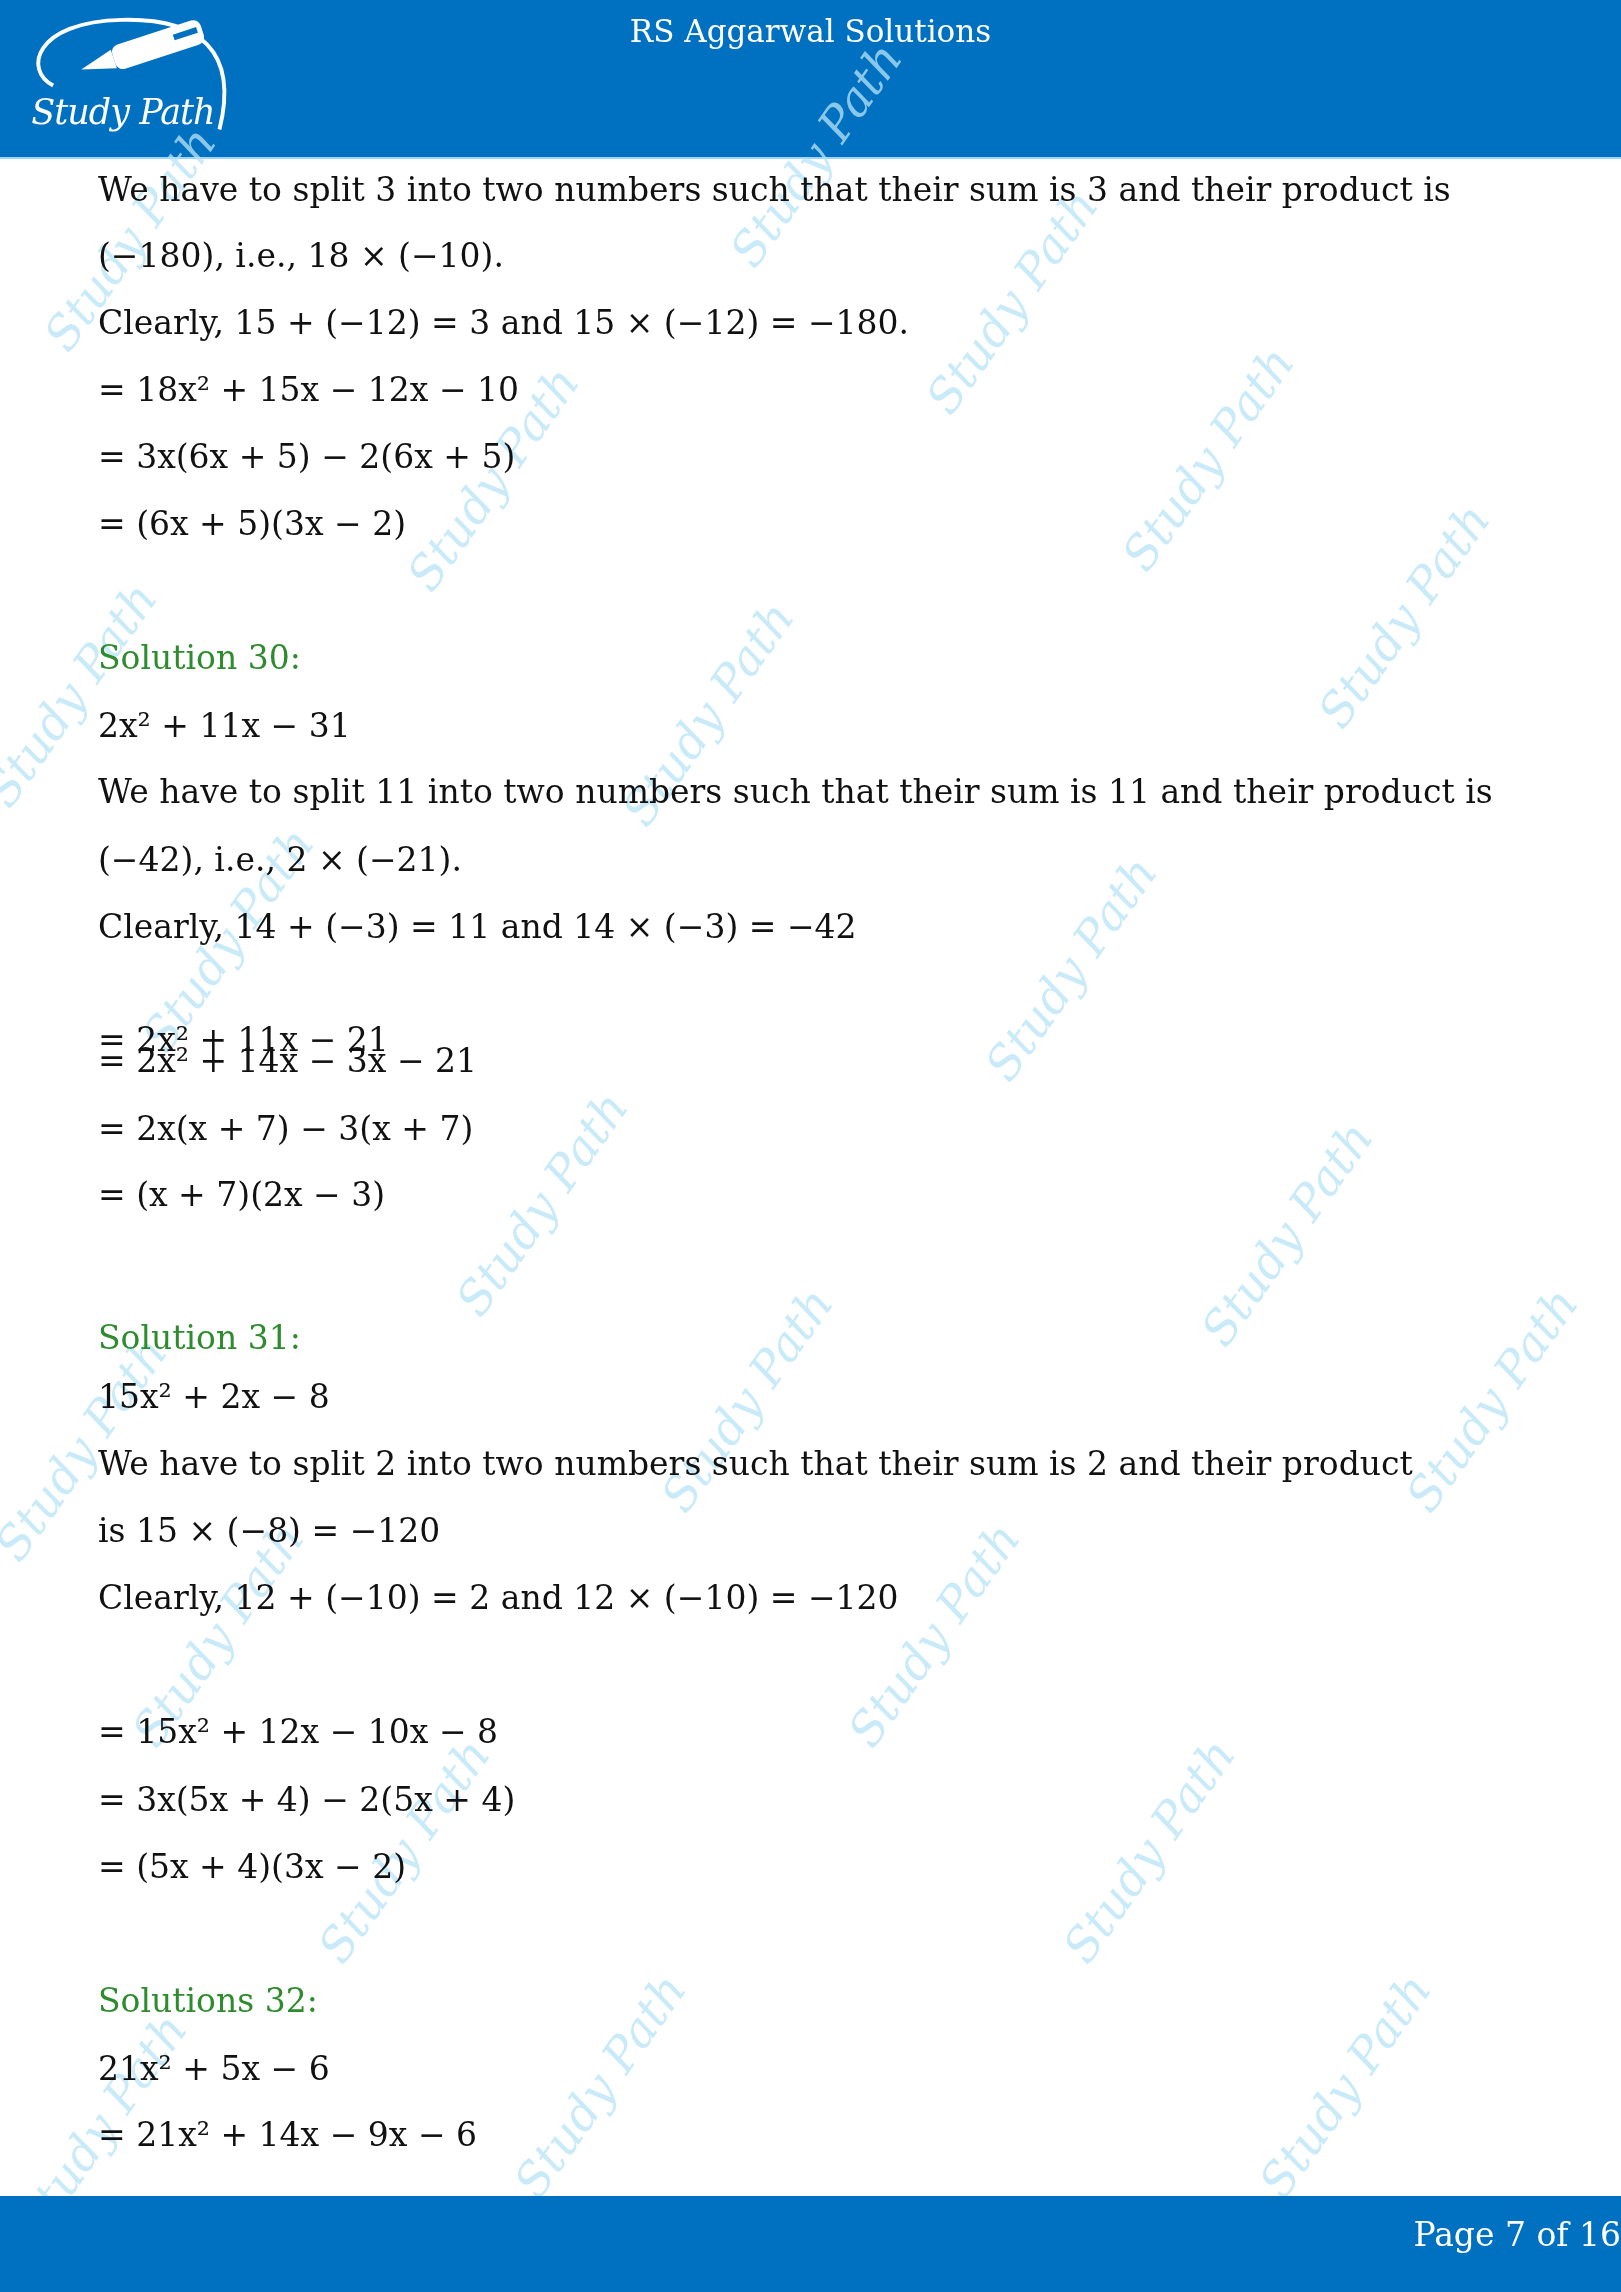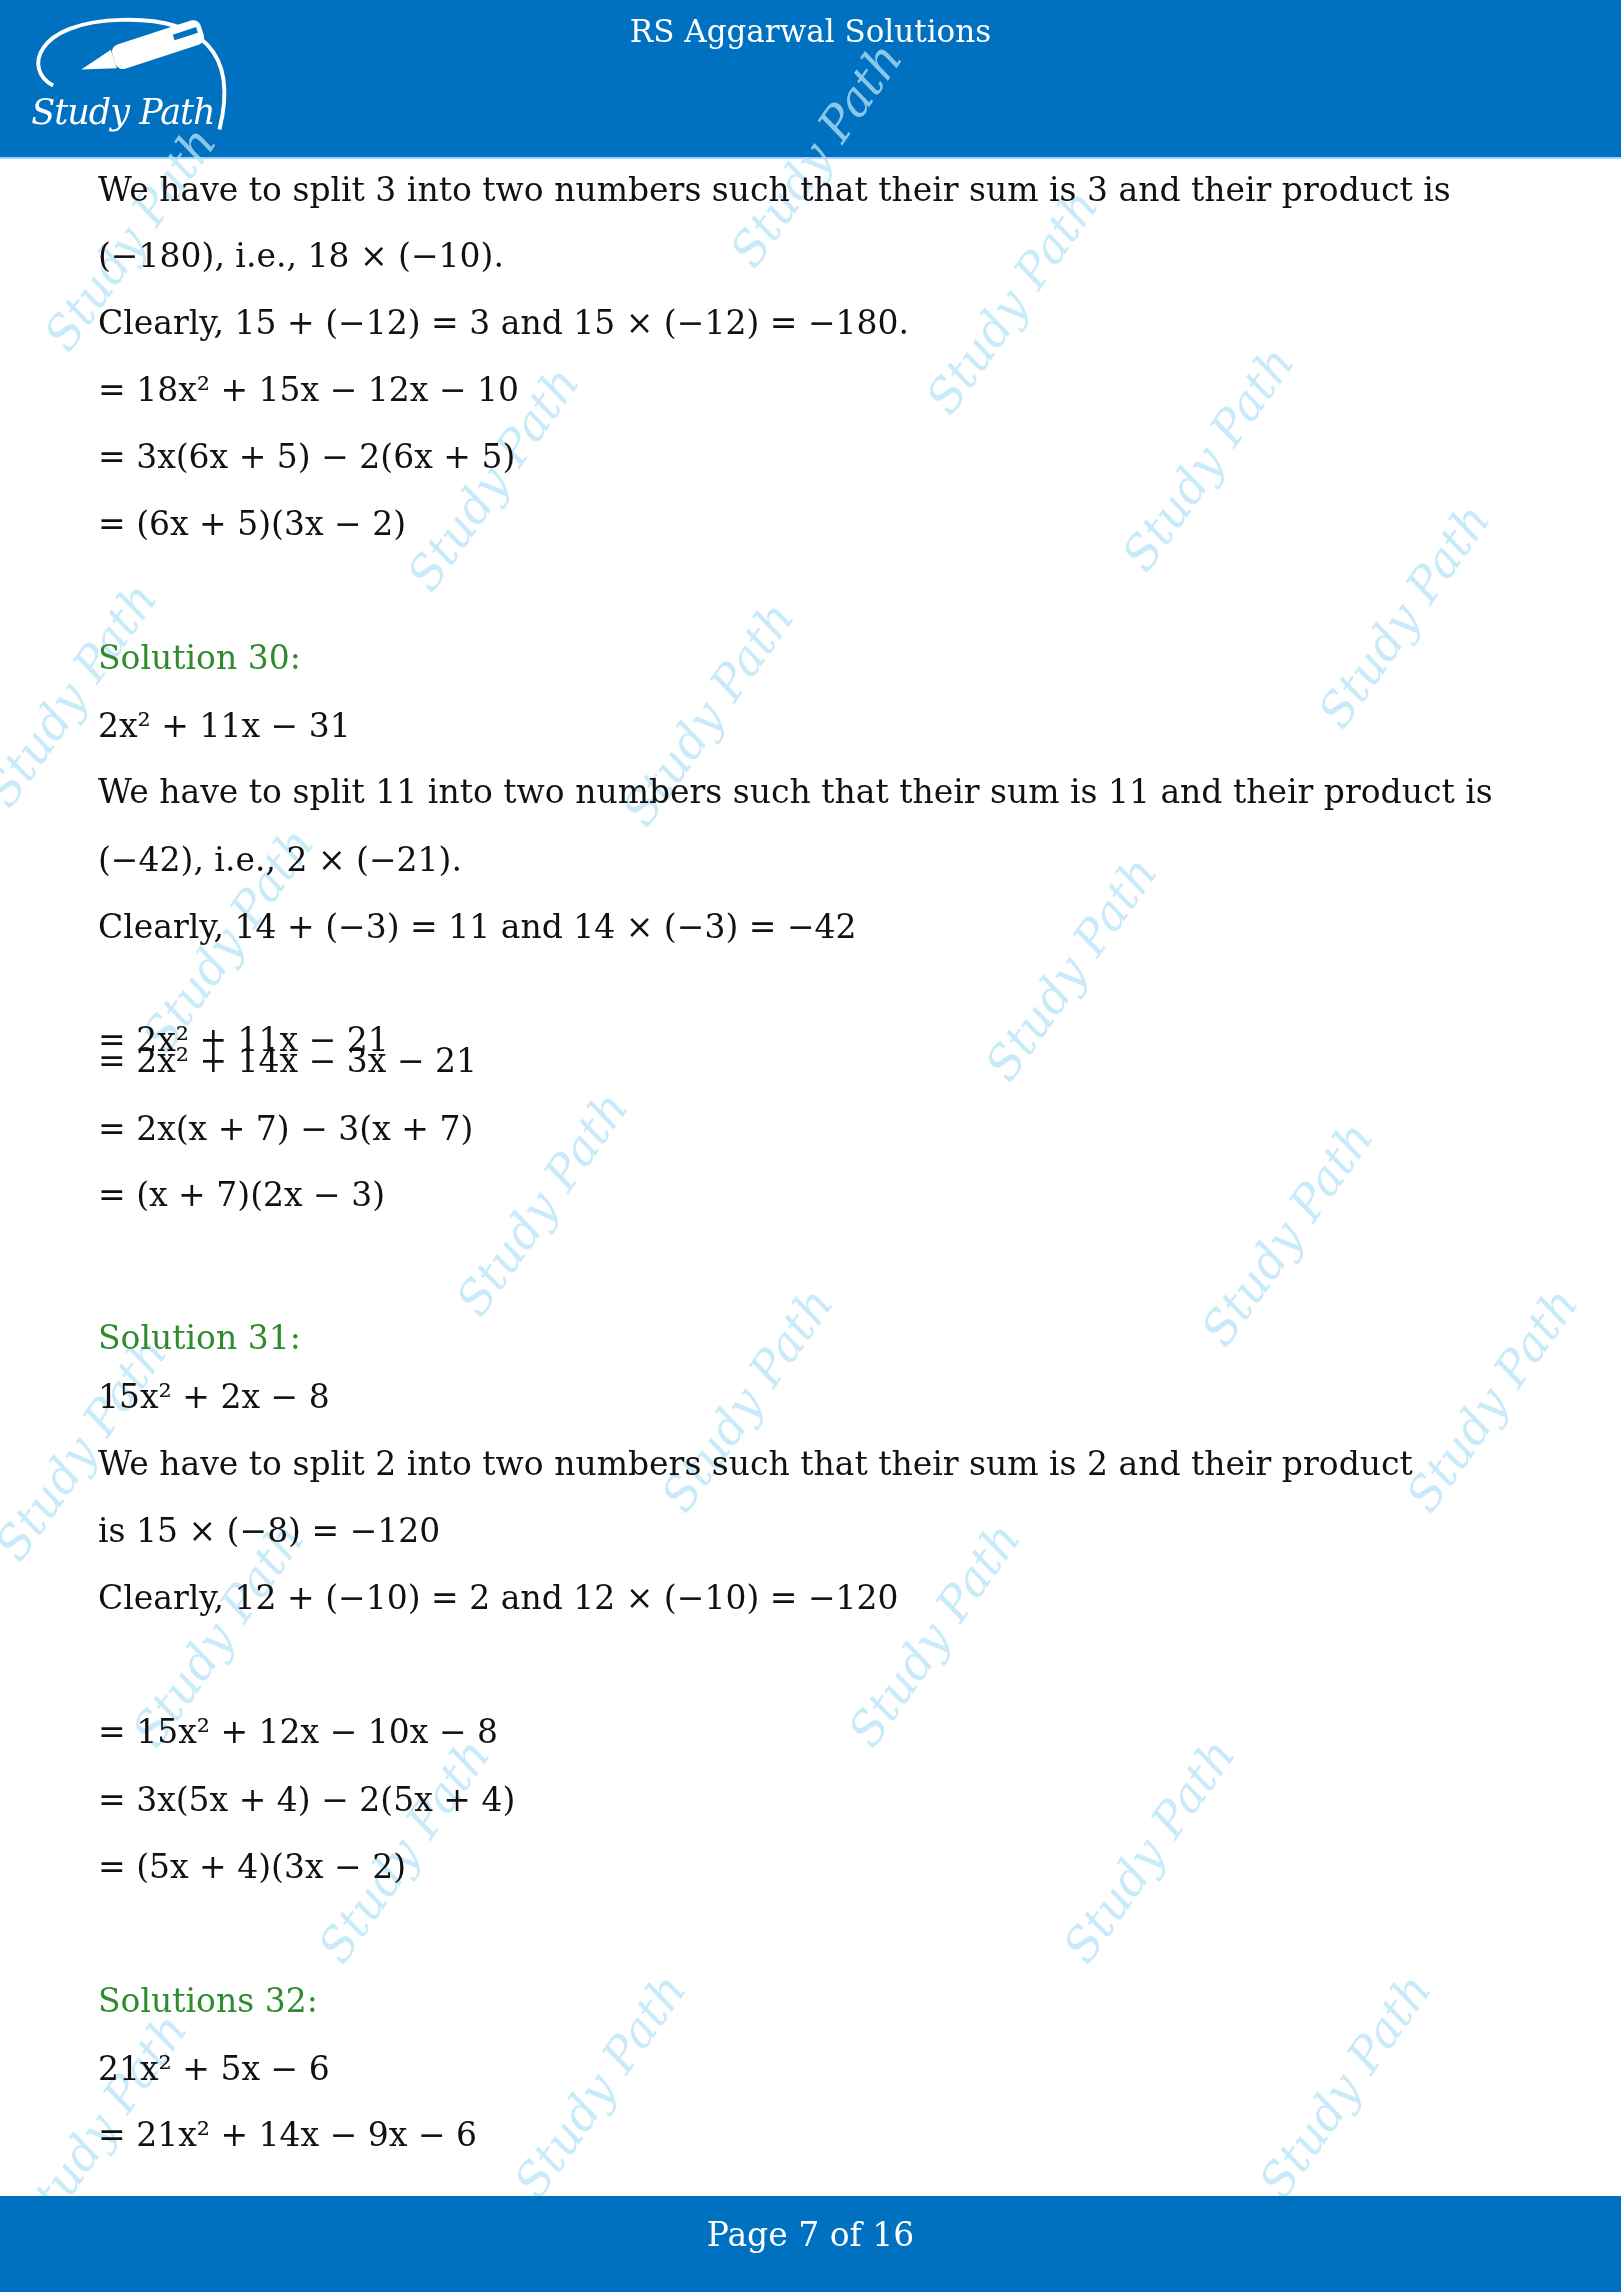--- a/index.html
+++ b/index.html
@@ -35,21 +35,21 @@
       font-style: italic; font-size: 47px; transform: rotate(-55deg);
       white-space: nowrap; opacity: 0.75;
     }
     .content { position: absolute; left: 98px; top: 0; width: 1431px; }
     .line {
       position: absolute; left: 0; font-size: 33px; white-space: nowrap; line-height: 39px;
     }
     .heading { color: #2e8b2e; font-weight: normal; font-size: 33px; }
     .footer {
       position: absolute; left: 0; top: 2196px; width: 1621px; height: 97px;
-      background: #0070c0; color: #fff; text-align: center;
+      background: #0070c0; color: #fff; text-align: right;
       font-family: "DejaVu Serif", serif; font-size: 33px; line-height: 78px;
     }
   </style>
 </head>
 <body>
 
 <div class="header">
   <div class="logo">
     <svg width="225" height="137" viewBox="0 0 230 140">
       <path d="M40 75 C 10 60, 20 10, 110 8 C 190 6, 230 40, 210 120" fill="none" stroke="#fff" stroke-width="4"></path>

